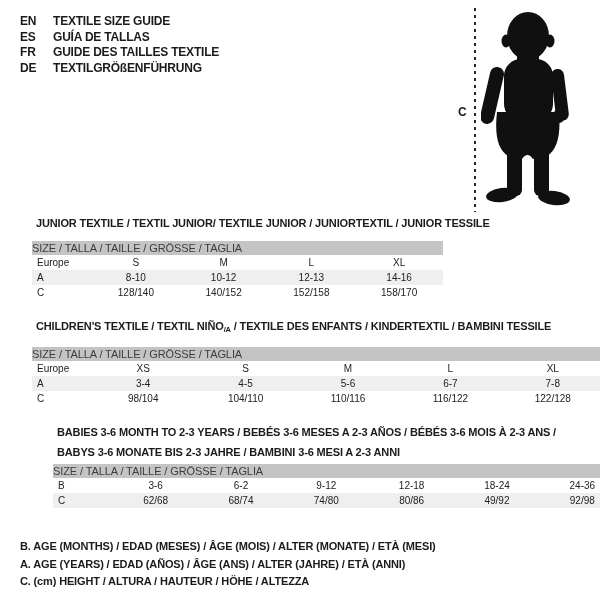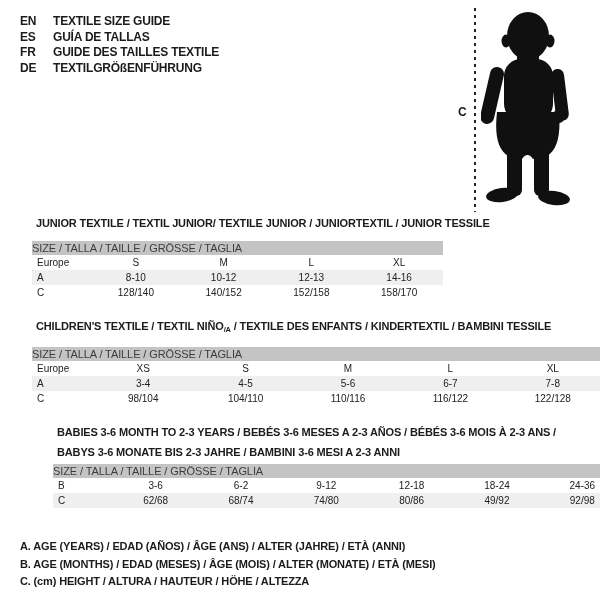--- a/index.html
+++ b/index.html
@@ -184,18 +184,18 @@
           <td>74/80</td>
           <td>80/86</td>
           <td>49/92</td>
           <td>92/98</td>
         </tr>
       </tbody>
     </table>
   </div>
 
   <div class="footnotes">
+    <div class="fn">B. AGE (MONTHS) / EDAD (MESES) / ÂGE (MOIS) / ALTER (MONATE) / ETÀ (MESI)</div>
     <div class="fn">A. AGE (YEARS) / EDAD (AÑOS) / ÂGE (ANS) / ALTER (JAHRE) / ETÀ (ANNI)</div>
-    <div class="fn">B. AGE (MONTHS) / EDAD (MESES) / ÂGE (MOIS) / ALTER (MONATE) / ETÀ (MESI)</div>
     <div class="fn">C. (cm) HEIGHT / ALTURA / HAUTEUR / HÖHE / ALTEZZA</div>
   </div>
 
 </div>
 
 </body></html>

